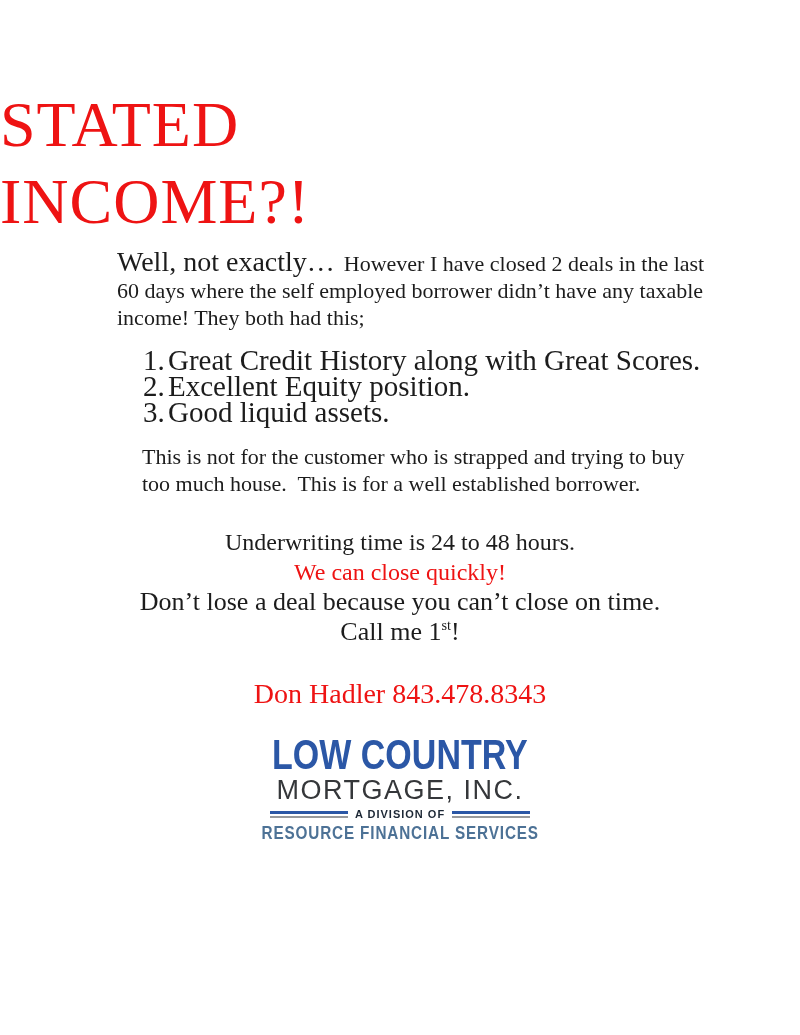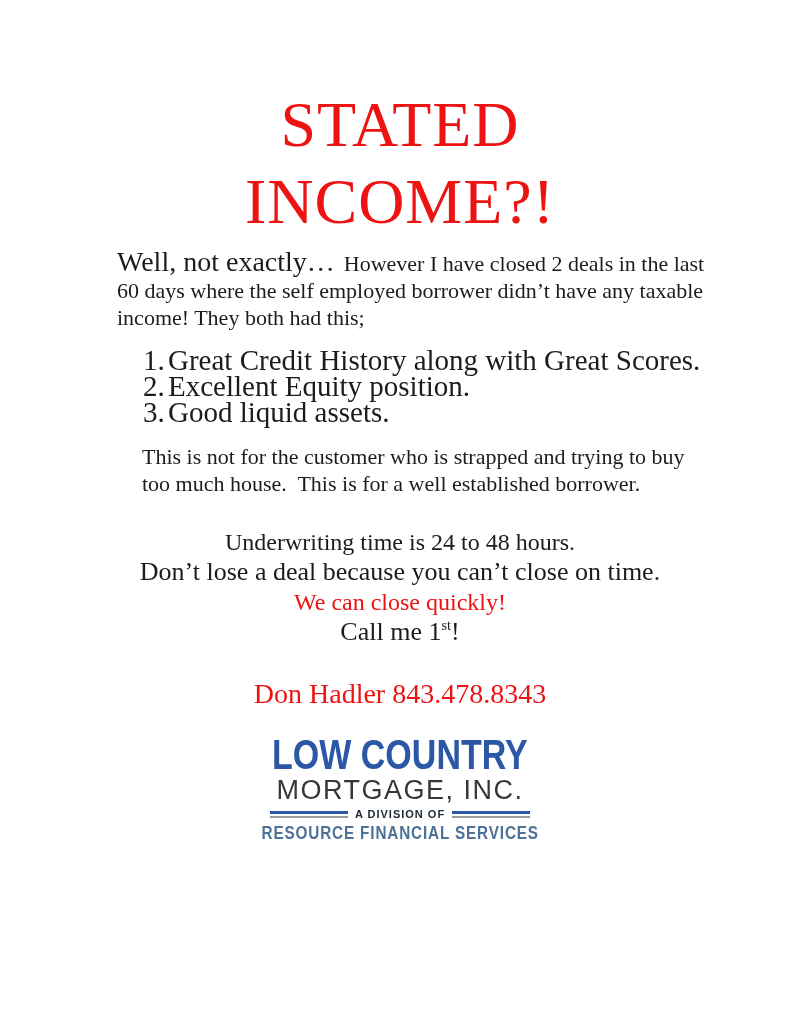--- a/index.html
+++ b/index.html
@@ -7,21 +7,21 @@
     position: relative;
     width: 800px;
     height: 1035px;
     background: #ffffff;
     overflow: hidden;
     font-family: "Liberation Serif", "DejaVu Serif", serif;
     color: var(--text, #1c1c1c);
   }
 
   
-  .title { margin: 86px 0 0 0; text-align: center; font-weight: 400; color: var(--red, #ee1313); }
+  .title { margin: 86px 0 0 0; font-weight: 400; color: var(--red, #ee1313); }
   .tline { display: block; font-size: 64px; line-height: 77px; letter-spacing: 1px; }
 
   
   .intro { margin: 8px 0 0 117px; }
   .iline { display: block; font-size: 22px; line-height: 27px; white-space: pre; }
   .lead  { font-size: 28px; }
   .irest { margin-left: 9px; margin-top: 48px; }
 
   
   .nlist { margin: 16px 0 0 143px; padding: 0; list-style: none; }
@@ -96,22 +96,22 @@
     <li><span class="num">3.</span><span>Good liquid assets.</span></li>
   </ol>
 
   <div class="note">
     <span class="nline">This is not for the customer who is strapped and trying to buy</span>
     <span class="nline">too much house.  This is for a well established borrower.</span>
   </div>
 
   <div class="slogans">
     <span class="sline s-black-1">Underwriting time is 24 to 48 hours.</span>
+    <span class="sline s-red-2">We can close quickly!</span>
     <span class="sline s-black-2">Don’t lose a deal because you can’t close on time.</span>
-    <span class="sline s-red-2">We can close quickly!</span>
     <span class="sline s-call"><span>Call me 1</span><sup>st</sup><span>!</span></span>
   </div>
 
   <p class="contact">Don Hadler 843.478.8343</p>
 
   <div class="logo">
     <span class="logo-top">LOW COUNTRY</span>
     <span class="logo-mid">MORTGAGE, INC.</span>
     <div class="division">
       <span class="rules">

